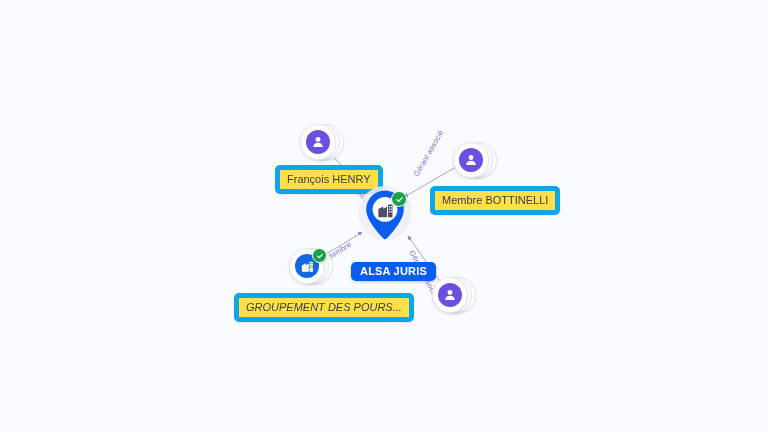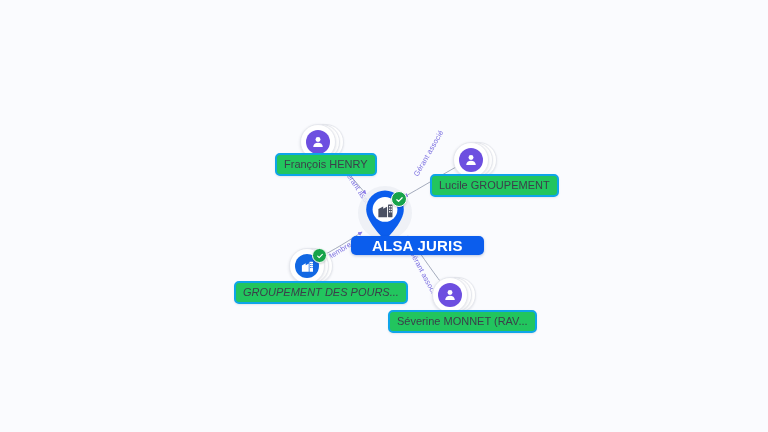--- a/index.html
+++ b/index.html
@@ -82,29 +82,30 @@
     display: flex;
     align-items: center;
     justify-content: center;
     box-shadow: 0 1px 2px rgba(0,0,0,.18);
   }
   .badge-check svg { display:block; }
 
   
   .node-label {
     position: absolute;
-    background: #22c55e;
-    border: 2px solid #0ea5e9;
+    background: #fde047;
+    border: 5px solid #0ea5e9;
     border-radius: 5px;
     padding: 3px 7px;
     font-size: 11px;
     line-height: 13px;
     color: #3b3f4a;
     white-space: nowrap;
     box-shadow: 0 1px 2px rgba(40,50,80,.10);
+    margin-top: 12px;
   }
 
   
   .pin-halo {
     position: absolute;
     left: -27px;
     top: -27px;
     width: 54px;
     height: 54px;
     border-radius: 50%;
@@ -125,28 +126,29 @@
     width: 22px;
     height: 22px;
     display: flex;
     align-items: center;
     justify-content: center;
   }
   .pin-label {
     position: absolute;
     background: #0b5ded;
     border-radius: 5px;
-    padding: 3px 21px;
-    font-size: 15px;
+    padding: 3px 9px;
+    font-size: 11px;
     line-height: 13px;
     font-weight: 600;
     color: #ffffff;
     white-space: nowrap;
     letter-spacing: .2px;
     box-shadow: 0 1px 3px rgba(20,60,140,.28);
+    margin-top: 26px;
   }
 
   
   .edge-label {
     position: absolute;
     font-size: 7.5px;
     line-height: 8px;
     color: #7b6fe0;
     white-space: nowrap;
     transform-origin: left center;
@@ -201,21 +203,21 @@
     <div class="stack s2"></div>
     <div class="avatar-wrap">
       <div class="avatar person">
         <svg width="16" height="16" viewBox="0 0 24 24" aria-hidden="true">
           <circle cx="12" cy="8.2" r="3.7" fill="#ffffff"></circle>
           <path d="M4.8 19.6c0-4 3.3-6.3 7.2-6.3s7.2 2.3 7.2 6.3z" fill="#ffffff"></path>
         </svg>
       </div>
     </div>
   </div>
-  <div class="node-label" style="left:430px; top:174px;">Lucile GROUPEMENT</div>
+  <div class="node-label" style="left:430px; top:174px;">Membre BOTTINELLI</div>
 
   <div class="node" style="left:306px; top:265px;">
     <div class="stack s3"></div>
     <div class="stack s2"></div>
     <div class="avatar-wrap">
       <div class="avatar company">
         <svg width="15" height="15" viewBox="0 0 24 24" aria-hidden="true">
           <path d="M3 20.5V10.2l6.1-3.4v3.1L14 7.3V20.5z" fill="#ffffff"></path>
           <rect x="15.2" y="4.4" width="5.6" height="16.1" rx="0.5" fill="#ffffff"></rect>
           <rect x="16.4" y="6.4" width="1.5" height="1.6" fill="#1268e3"></rect>
@@ -240,21 +242,20 @@
     <div class="stack s2"></div>
     <div class="avatar-wrap">
       <div class="avatar person">
         <svg width="16" height="16" viewBox="0 0 24 24" aria-hidden="true">
           <circle cx="12" cy="8.2" r="3.7" fill="#ffffff"></circle>
           <path d="M4.8 19.6c0-4 3.3-6.3 7.2-6.3s7.2 2.3 7.2 6.3z" fill="#ffffff"></path>
         </svg>
       </div>
     </div>
   </div>
-  <div class="node-label" style="left:388px; top:310px;">Séverine MONNET (RAV...</div>
 
   <div class="node" style="left:385px; top:213px;">
     <div class="pin-halo"></div>
     <svg class="pin" viewBox="0 0 42 52" xmlns="http://www.w3.org/2000/svg">
       <path d="M21 1.6C10.6 1.6 2.2 10 2.2 20.4c0 11.6 14.5 26.3 17.4 29.2.8.8 2 .8 2.8 0
                2.9-2.9 17.4-17.6 17.4-29.2C39.8 10 31.4 1.6 21 1.6z" fill="#0b5ded"></path>
       <circle cx="21" cy="20.4" r="12.4" fill="#ffffff"></circle>
     </svg>
     <div class="pin-icon" style="left:-11px; top:-14px;">
       <svg width="19" height="19" viewBox="0 0 24 24" aria-hidden="true">

